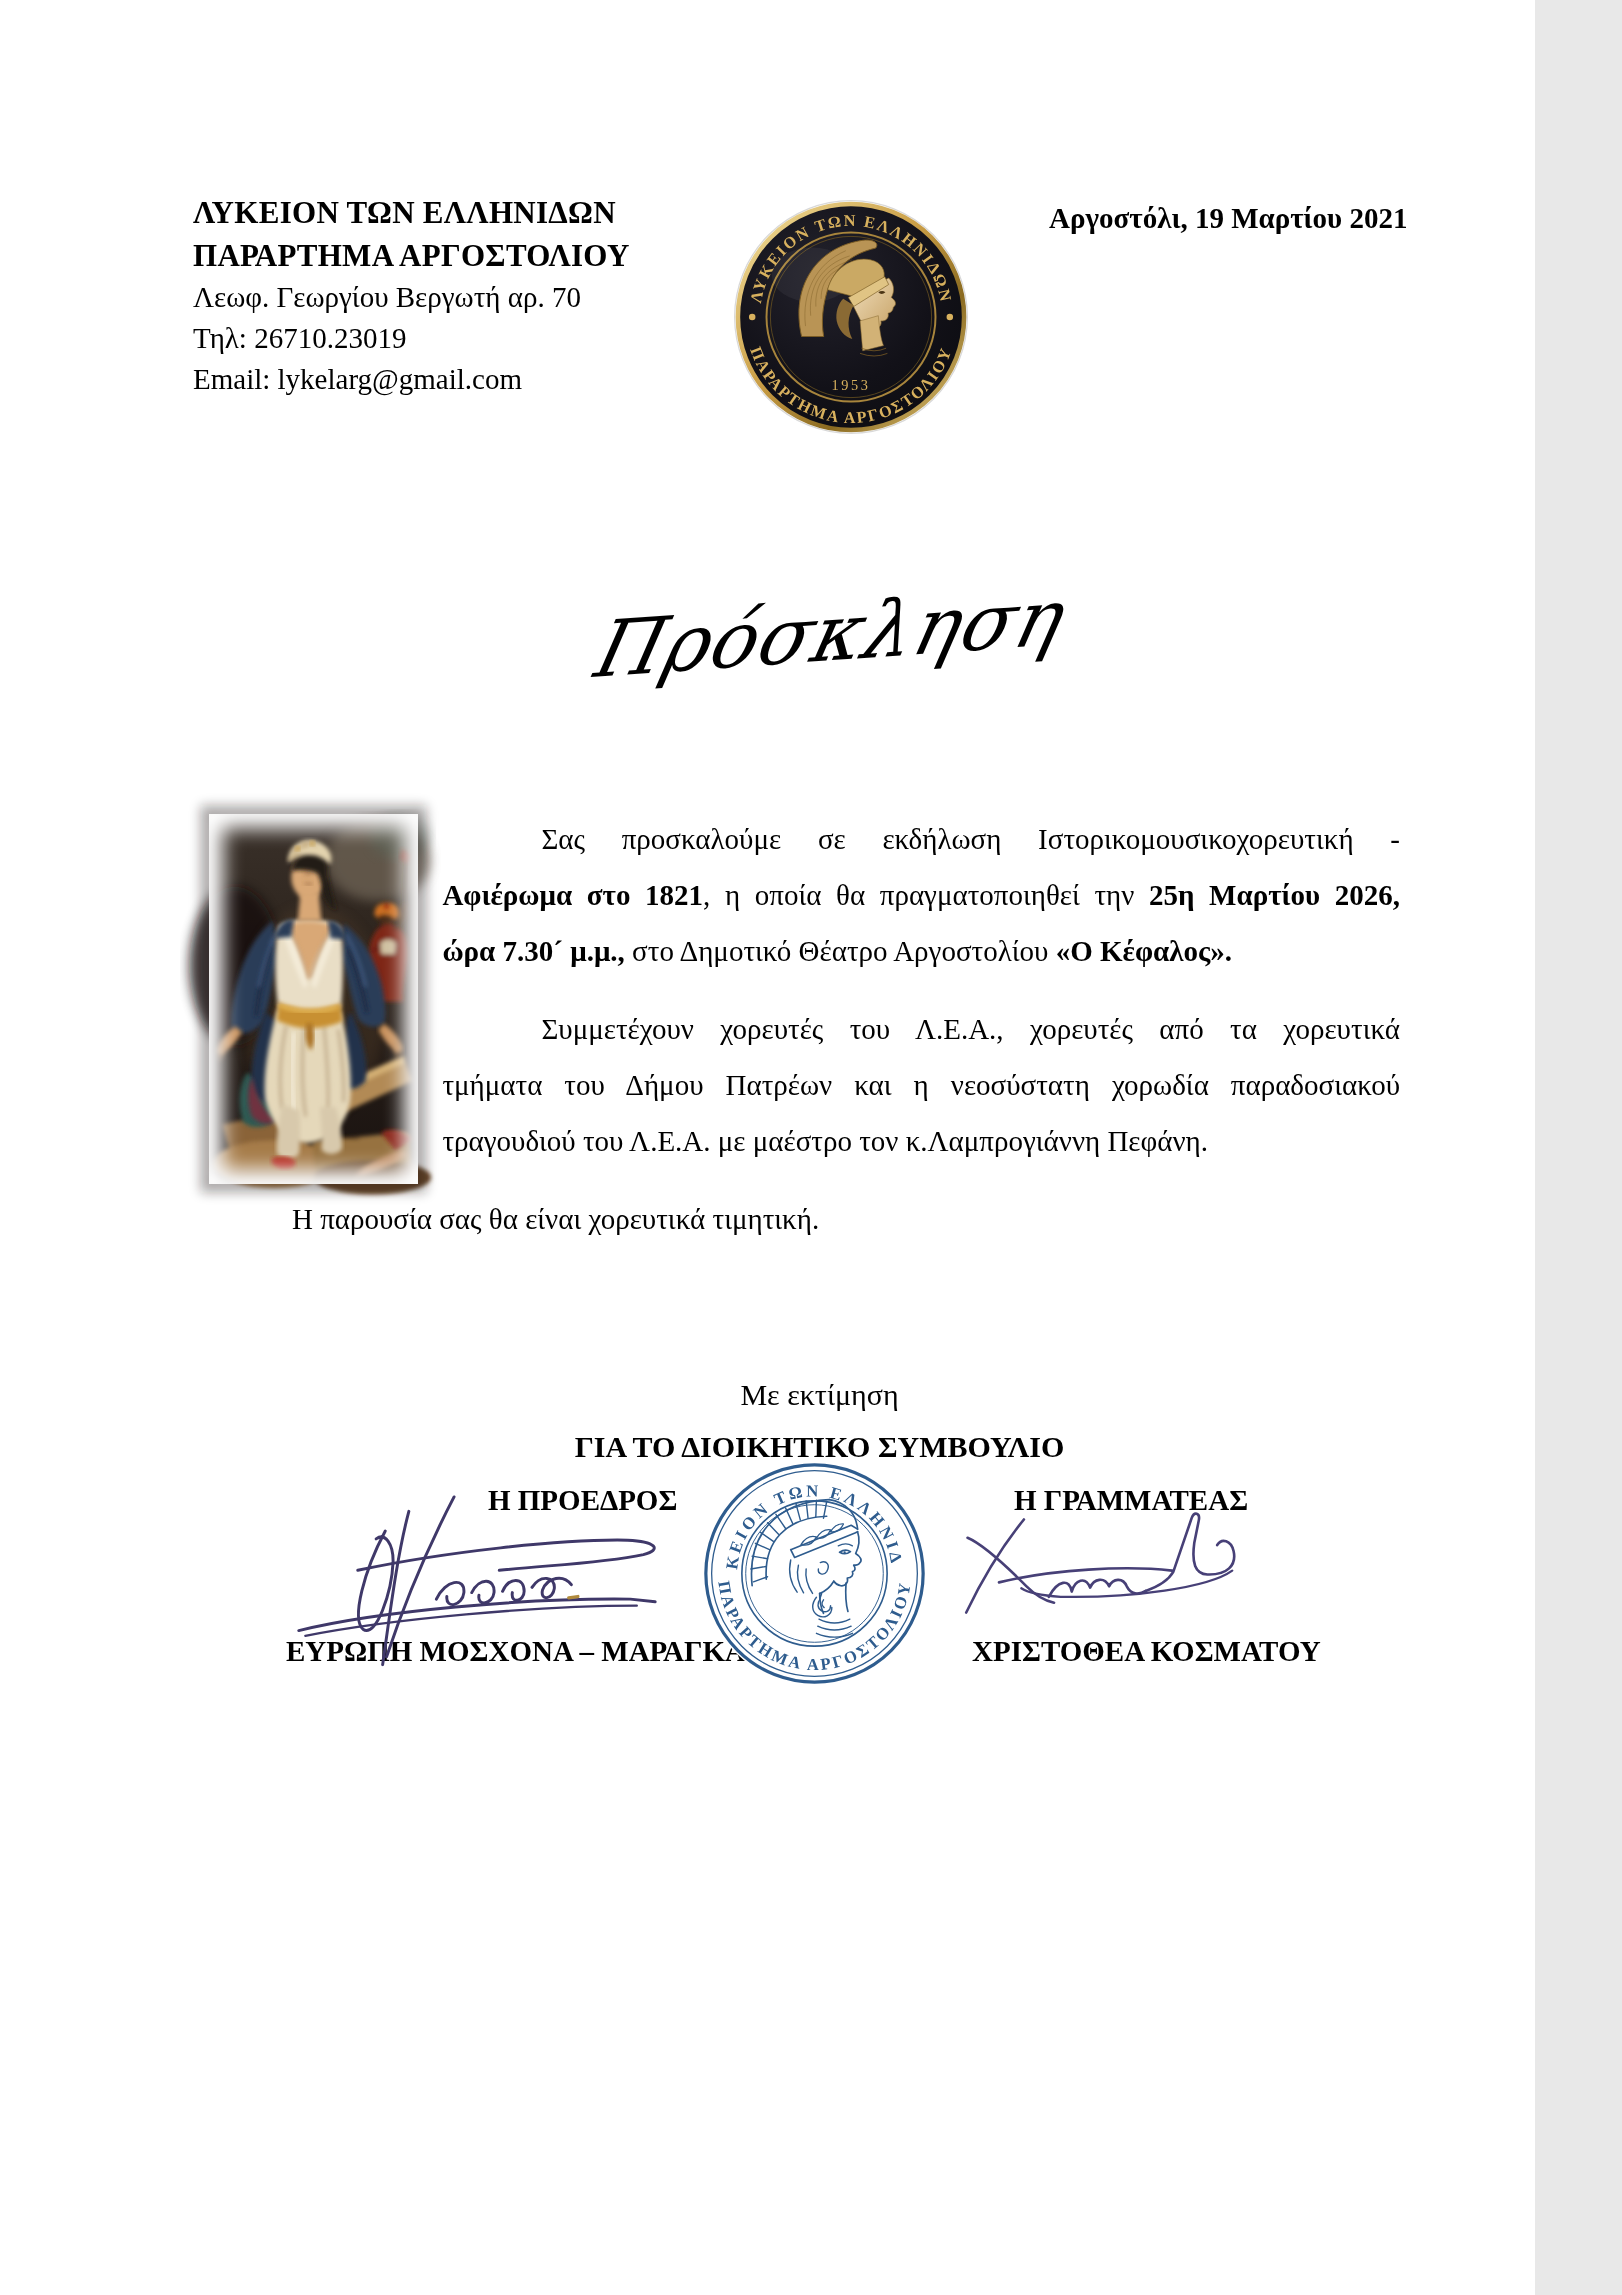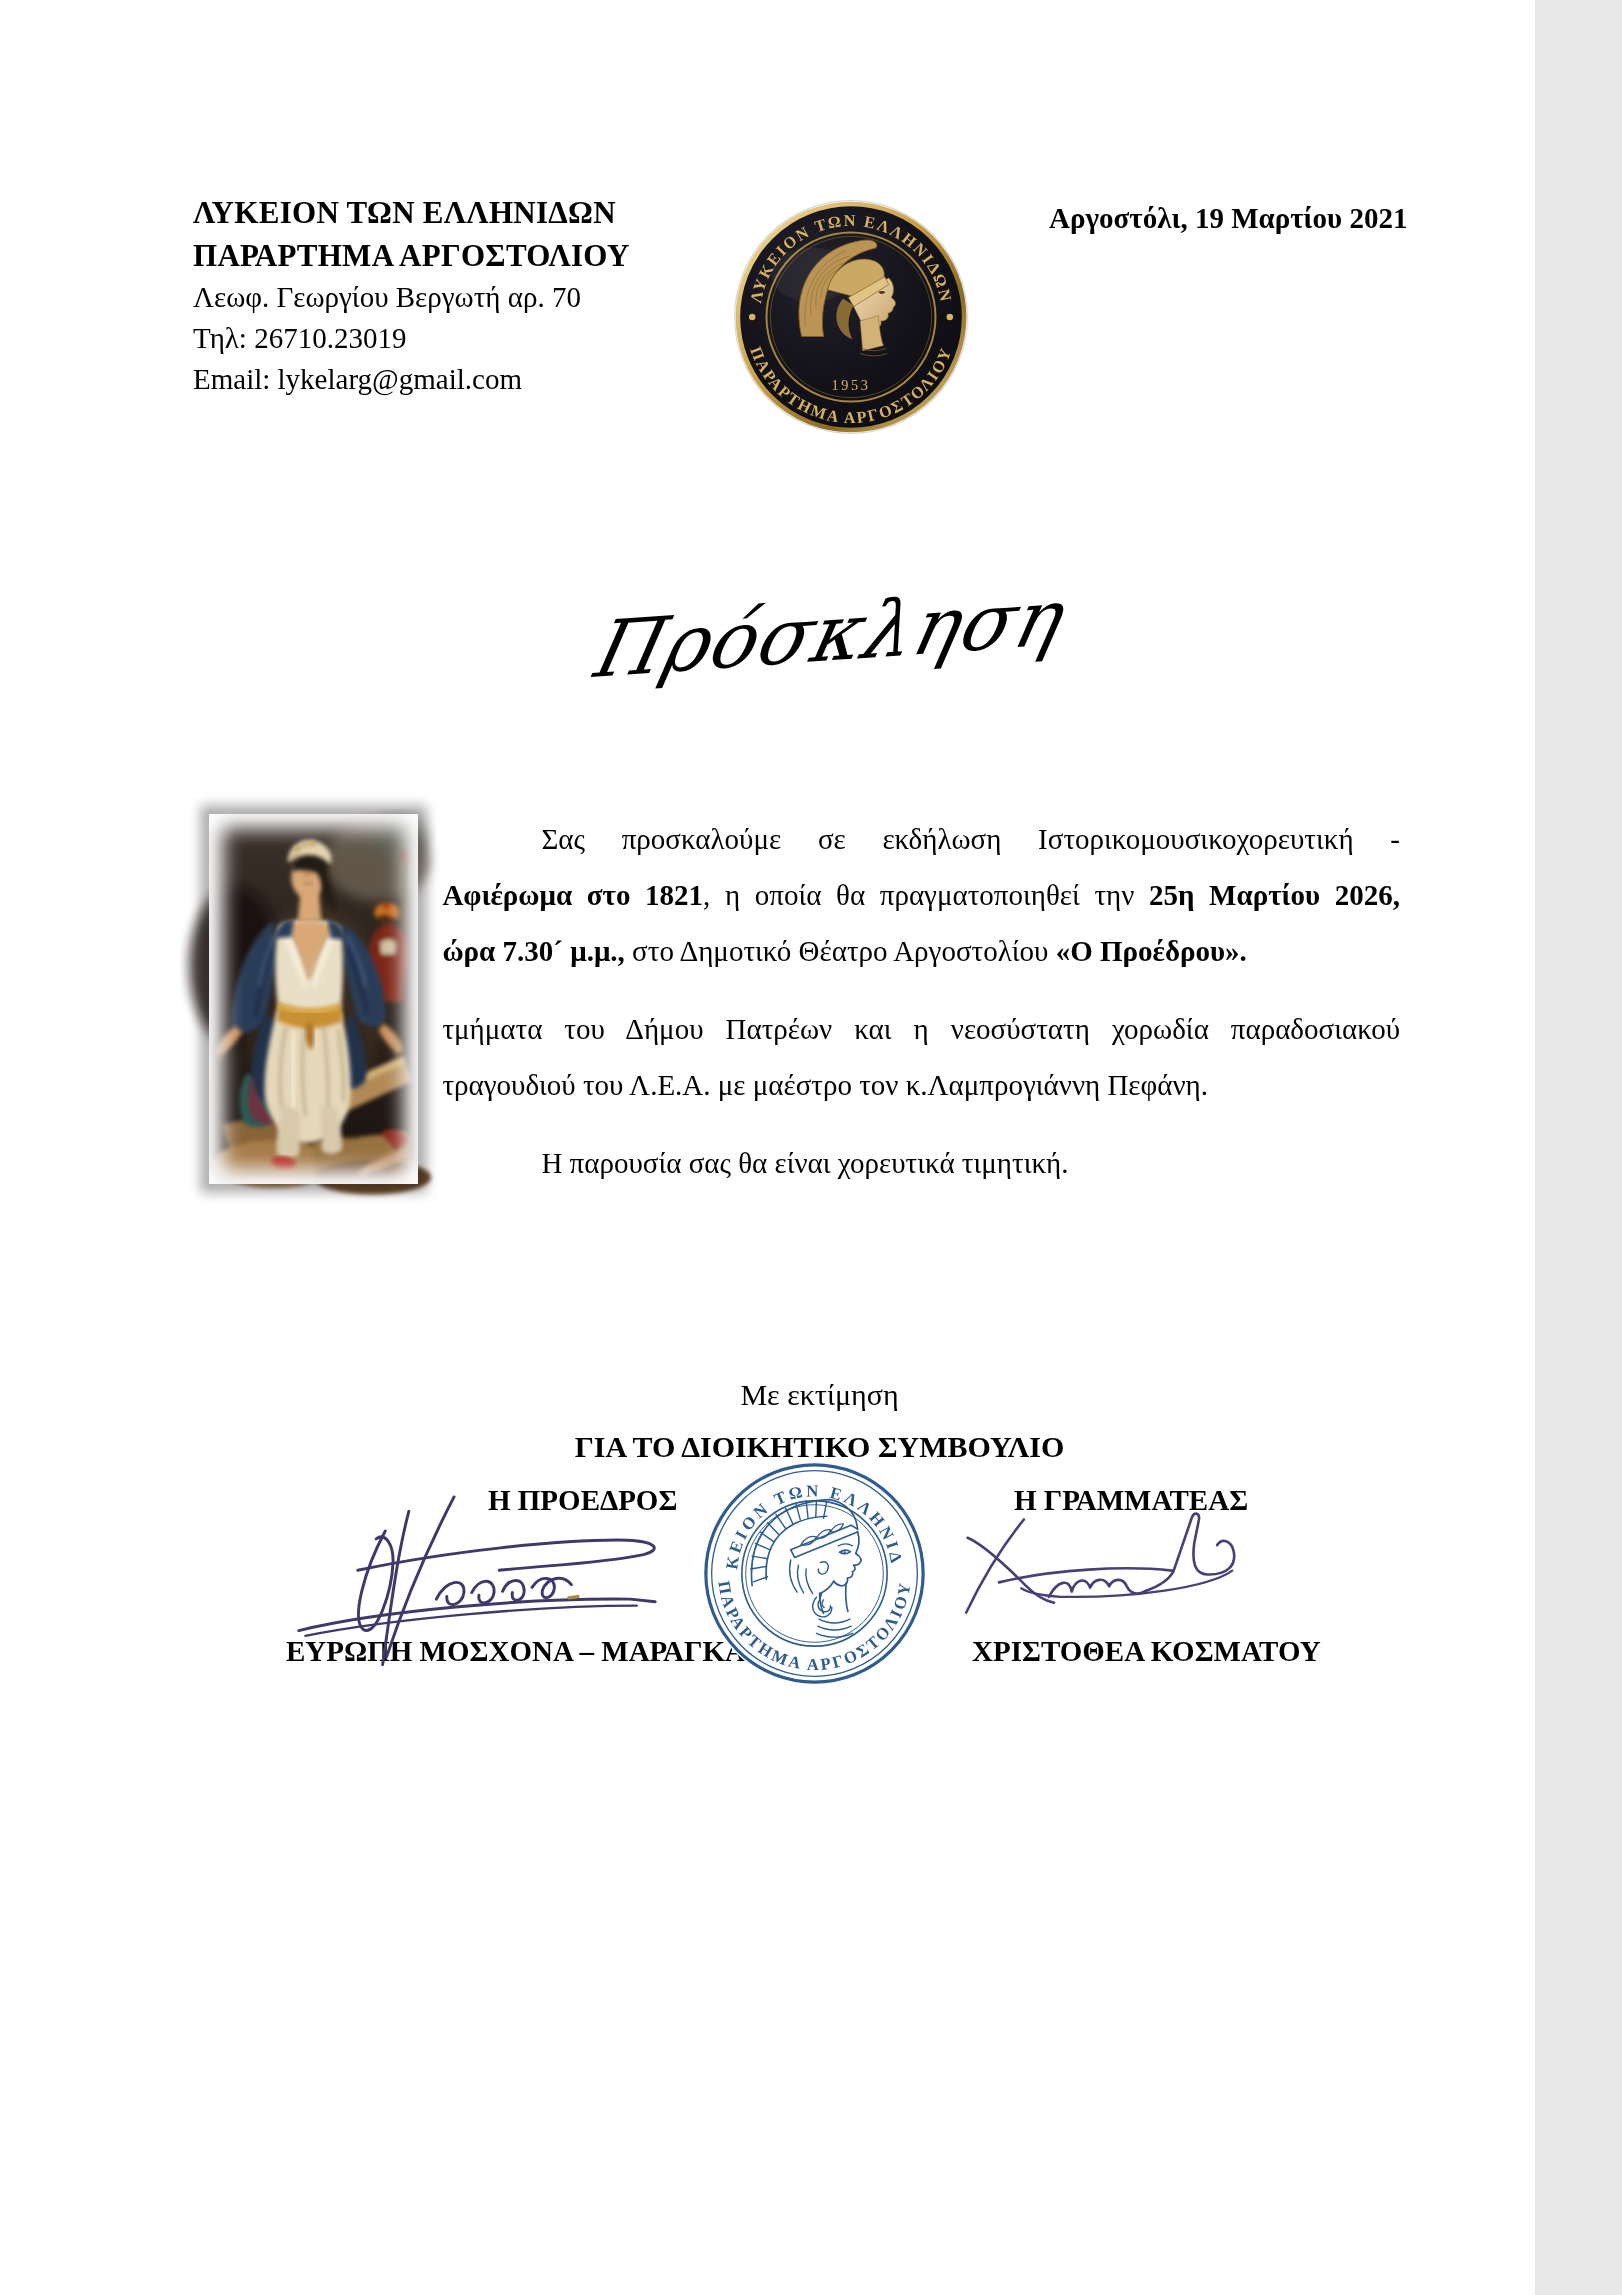--- a/index.html
+++ b/index.html
@@ -227,23 +227,24 @@
           <circle cx="158" cy="44" r="4" fill="#caa14e" filter="url(#soft)"></circle>
         </g>
 
         <rect width="320" height="560" fill="none" stroke="#140e08" stroke-width="26" opacity="0.35" filter="url(#softer)"></rect>
       </svg>
     </div>
     <div>
         <div class="para">
           <div class="bline just ind"><span>Σας προσκαλούμε σε εκδήλωση Ιστορικομουσικοχορευτική -</span></div>
           <div class="bline just"><span class="bold">Αφιέρωμα στο 1821</span><span>, η οποία θα πραγματοποιηθεί την </span><span class="bold">25η Μαρτίου 2026,</span></div>
-          <div class="bline"><span class="bold">ώρα 7.30´ μ.μ.,</span><span> στο Δημοτικό Θέατρο Αργοστολίου </span><span class="bold">«Ο Προέδρου».</span></div>
+          <div class="bline"><span class="bold">ώρα 7.30´ μ.μ.,</span><span> στο Δημοτικό Θέατρο Αργοστολίου </span><span class="bold">«Ο Κέφαλος».</span></div>
         </div>
         <div class="para">
+          <div class="bline just ind"><span>Συμμετέχουν χορευτές του Λ.Ε.Α., χορευτές από τα χορευτικά</span></div>
           <div class="bline just"><span>τμήματα του Δήμου Πατρέων και η νεοσύστατη χορωδία παραδοσιακού</span></div>
           <div class="bline"><span>τραγουδιού του Λ.Ε.Α. με μαέστρο τον κ.Λαμπρογιάννη Πεφάνη.</span></div>
         </div>
         <div class="para">
           <div class="bline ind"><span>Η παρουσία σας θα είναι χορευτικά τιμητική.</span></div>
         </div>
       </div>
   </div>
 
   <div class="center-line regards">Με εκτίμηση</div>

